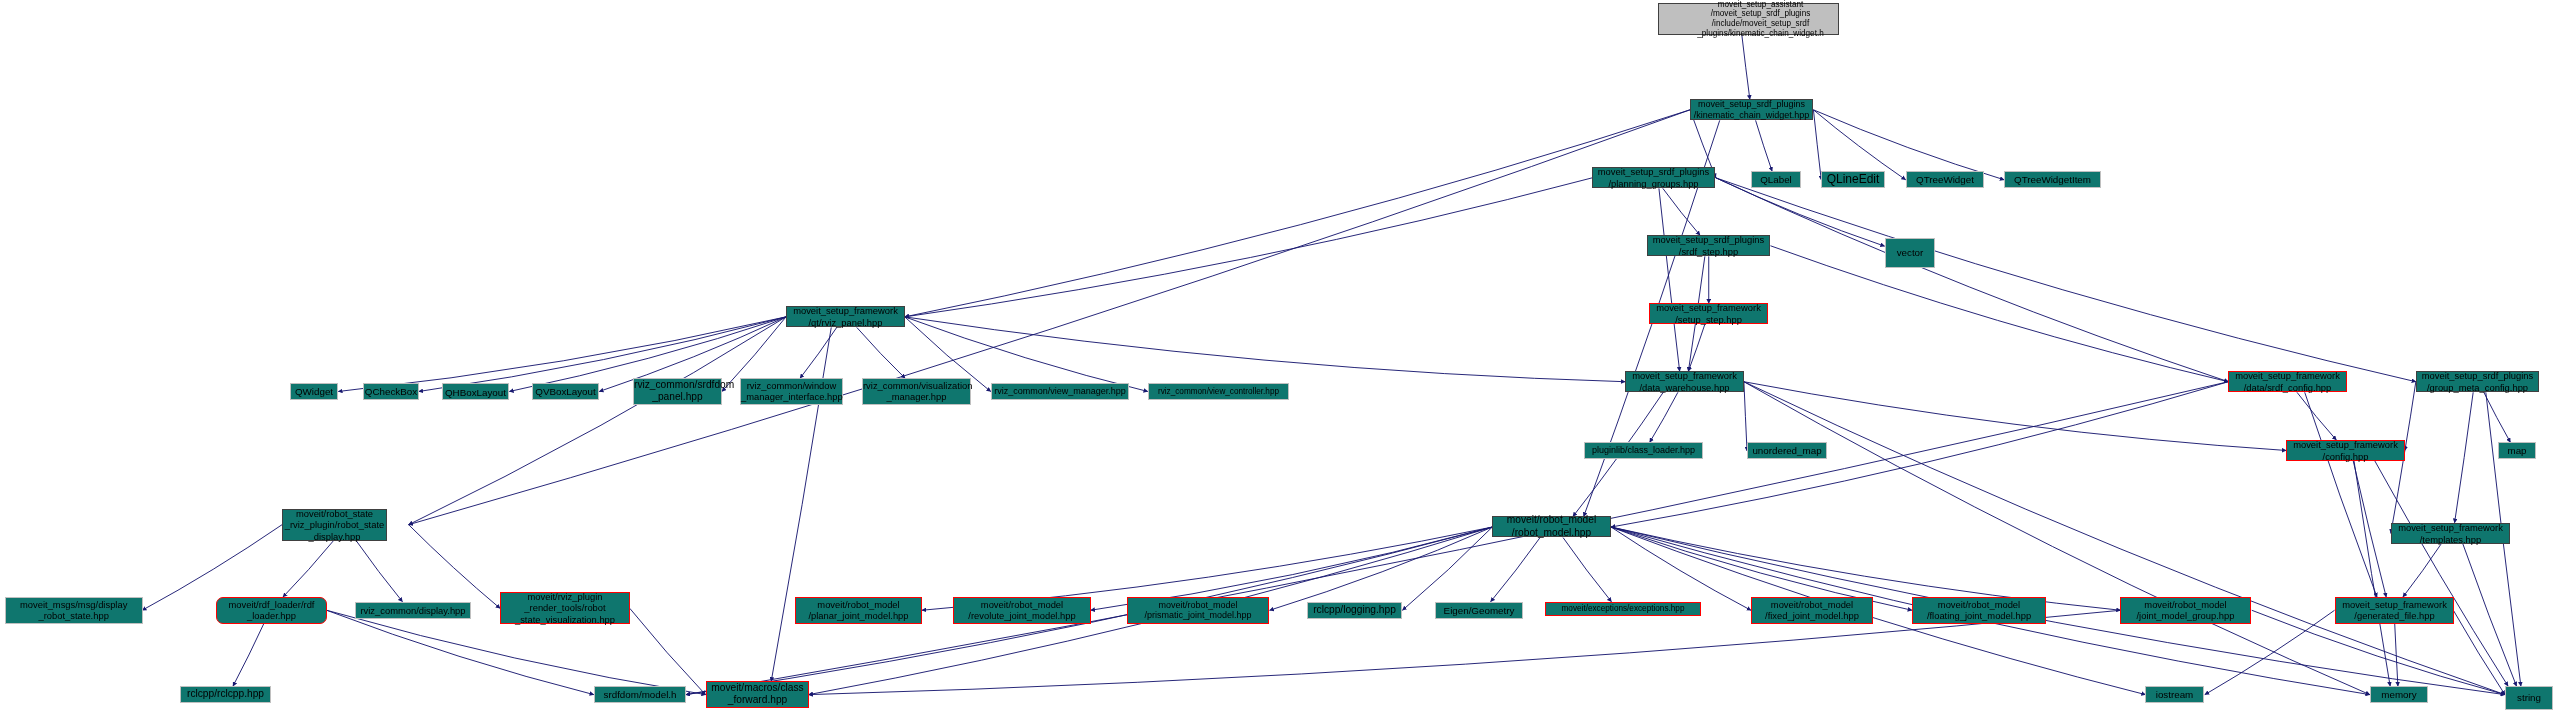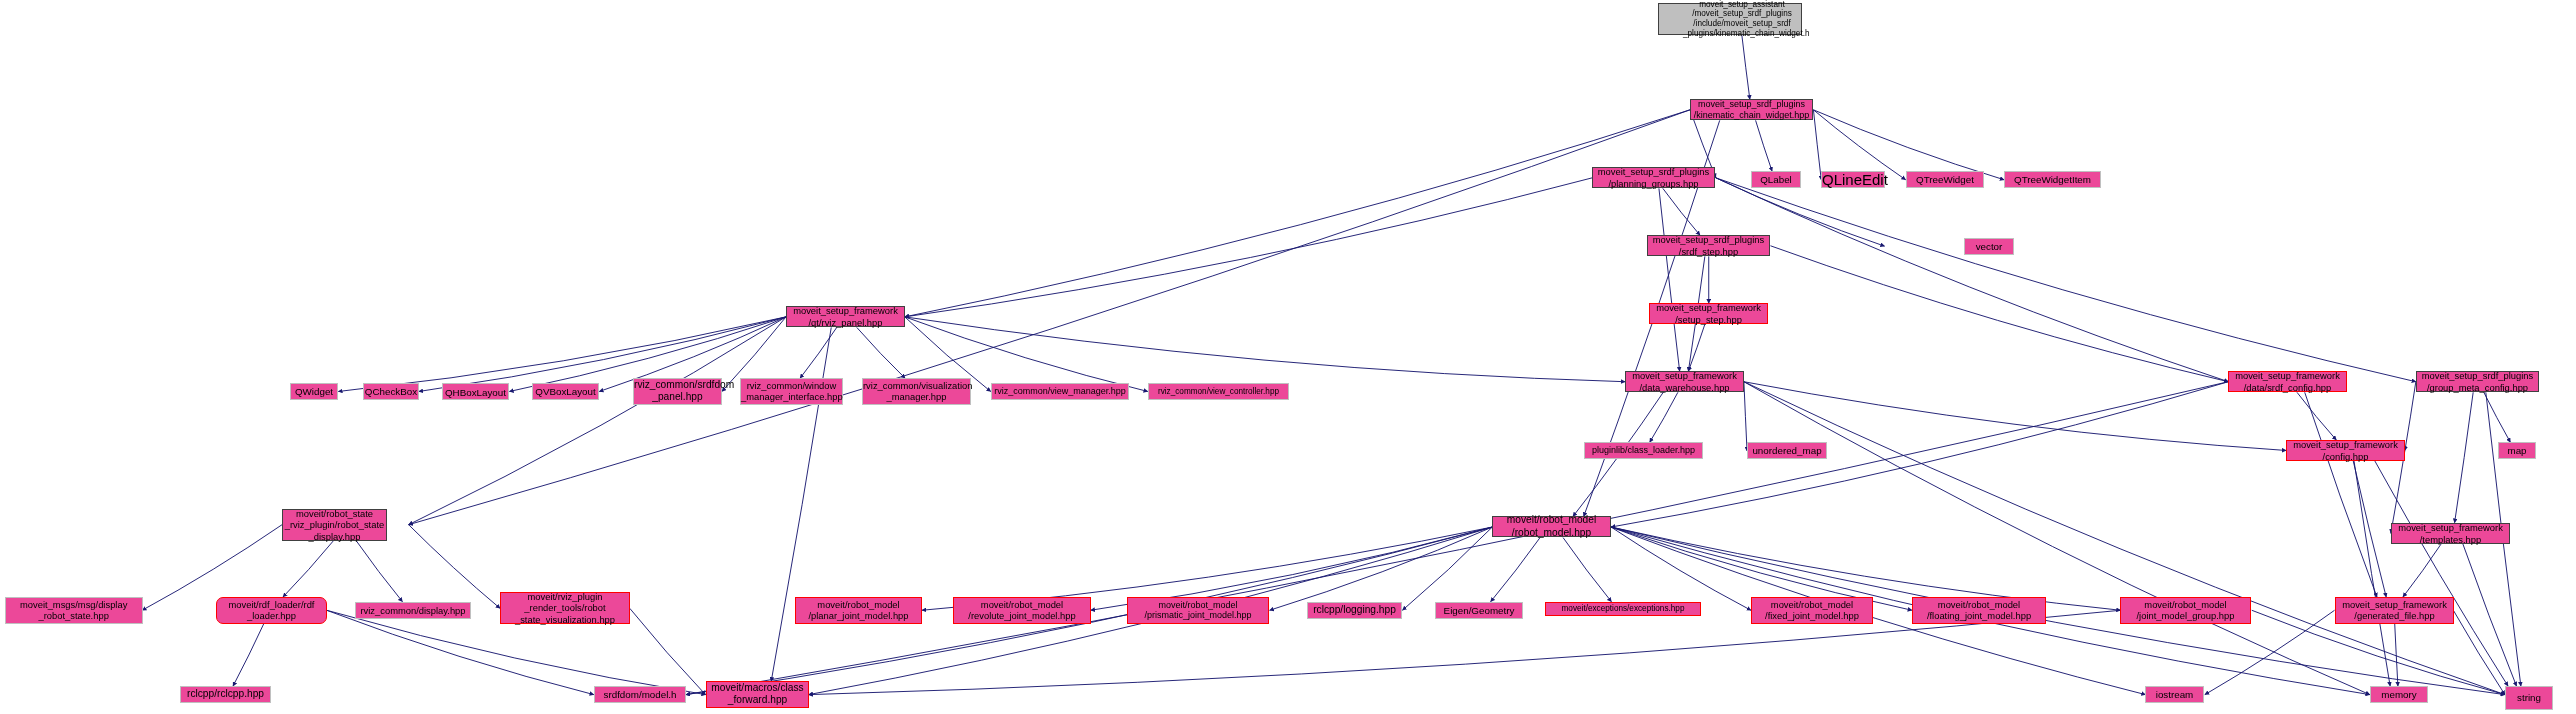--- a/index.html
+++ b/index.html
@@ -1,20 +1,20 @@
 <!DOCTYPE html>
 <html style="font-size:12.5px"><head>
 <meta charset="utf-8">
 <style>
   html,body{margin:0;padding:0;background:#ffffff;}
   body{font-family:"Liberation Sans","DejaVu Sans",sans-serif;}
   #canvas{position:relative;width:2576px;height:715px;background:#fff;overflow:hidden;}
   svg.edges{position:absolute;left:0;top:0;width:2576px;height:715px;pointer-events:none;}
   .node{position:absolute;box-sizing:border-box;display:flex;align-items:center;justify-content:center;
-        text-align:center;background:#ec4899;line-height:1.18;white-space:pre;}
+        text-align:center;background:#0f766e;line-height:1.18;white-space:pre;}
   .node span{display:block;width:100%;}
   
   .n-root{border:0.8px solid #404040;background:#bfbfbf;font-size:11.7px;color:#000;}
   .n-bold{border:0.8px solid #404040;font-size:11.7px;color:#000;}
   .n-red{border:0.8px solid #ff0000;font-size:11.7px;color:#000;}
   .n-grey{border:0.8px solid #c0c0c0;font-size:11px;color:#000;}
 </style>
 </head>
 <body>
 
@@ -100,35 +100,35 @@
         <path d="M 1910,674.5 Q 1400.1049881828856,811.1222508379393 878,889" fill="none" stroke="#191970" stroke-width="1.2" marker-end="url(#arrow)"></path>
         <path d="M 1910,674.5 Q 1478.7499444021182,807.2451111974518 1035,889" fill="none" stroke="#191970" stroke-width="1.2" marker-end="url(#arrow)"></path>
         <path d="M 2062,674.5 Q 2397.859841167028,801.3298071876584 2746,889" fill="none" stroke="#191970" stroke-width="1.2" marker-end="url(#arrow)"></path>
         <path d="M 2062,674.5 Q 2541.2164901861433,810.1942332366187 3033,889" fill="none" stroke="#191970" stroke-width="1.2" marker-end="url(#arrow)"></path>
         <path d="M 2062,674.5 Q 2628.4713439484945,811.2361656080296 3206,889" fill="none" stroke="#191970" stroke-width="1.2" marker-end="url(#arrow)"></path>
         <path d="M 2714,781 Q 1876.4257402344194,864.9381282739843 1035,889" fill="none" stroke="#191970" stroke-width="1.2" marker-end="url(#arrow)"></path>
         <path d="M 2882,781 Q 3040.926266114316,844.221201657051 3206,889" fill="none" stroke="#191970" stroke-width="1.2" marker-end="url(#arrow)"></path>
       </g>
   </svg>
   <div id="node-layer">
-      <div class="node n-root" style="left: 1658px; top: 3.1px; width: 144px; height: 32px; font-size: 8.2px; padding-left: 24px;"><span>moveit_setup_assistant
+      <div class="node n-root" style="left: 1658px; top: 3.1px; width: 181px; height: 32px; font-size: 8.2px; padding-left: 24px;"><span>moveit_setup_assistant
 /moveit_setup_srdf_plugins
 /include/moveit_setup_srdf
 _plugins/kinematic_chain_widget.h</span></div>
       <div class="node n-bold" style="left: 1690px; top: 99px; width: 123px; height: 21px; font-size: 9px;"><span>moveit_setup_srdf_plugins
 /kinematic_chain_widget.hpp</span></div>
       <div class="node n-bold" style="left: 1592px; top: 167px; width: 123px; height: 21px; font-size: 9.4px;"><span>moveit_setup_srdf_plugins
 /planning_groups.hpp</span></div>
       <div class="node n-grey" style="left: 1751px; top: 171px; width: 50px; height: 17px; font-size: 9.8px;"><span>QLabel</span></div>
-      <div class="node n-grey" style="left: 1821px; top: 171px; width: 64px; height: 17px; font-size: 15px;"><span>QLineEdit</span></div>
+      <div class="node n-grey" style="left: 1821px; top: 171px; width: 64px; height: 17px; font-size: 12px;"><span>QLineEdit</span></div>
       <div class="node n-grey" style="left: 1906px; top: 171px; width: 78px; height: 17px; font-size: 9.8px;"><span>QTreeWidget</span></div>
       <div class="node n-grey" style="left: 2004px; top: 171px; width: 97px; height: 17px; font-size: 9.8px;"><span>QTreeWidgetItem</span></div>
       <div class="node n-bold" style="left: 1647px; top: 235px; width: 123px; height: 21px; font-size: 9.4px;"><span>moveit_setup_srdf_plugins
 /srdf_step.hpp</span></div>
-      <div class="node n-grey" style="left: 1964px; top: 238px; width: 50px; height: 17px; font-size: 9.8px;"><span>vector</span></div>
+      <div class="node n-grey" style="left: 1885px; top: 238px; width: 50px; height: 30px; font-size: 9.8px;"><span>vector</span></div>
       <div class="node n-red" style="left: 1649px; top: 303px; width: 119px; height: 21px; font-size: 9.4px;"><span>moveit_setup_framework
 /setup_step.hpp</span></div>
       <div class="node n-bold" style="left: 786px; top: 306px; width: 119px; height: 21px; font-size: 9.4px;"><span>moveit_setup_framework
 /qt/rviz_panel.hpp</span></div>
       <div class="node n-bold" style="left: 1625px; top: 371px; width: 119px; height: 21px; font-size: 9.4px;"><span>moveit_setup_framework
 /data_warehouse.hpp</span></div>
       <div class="node n-red" style="left: 2228px; top: 371px; width: 119px; height: 21px; font-size: 9.4px;"><span>moveit_setup_framework
 /data/srdf_config.hpp</span></div>
       <div class="node n-bold" style="left: 2416px; top: 371px; width: 123px; height: 21px; font-size: 9.4px;"><span>moveit_setup_srdf_plugins
 /group_meta_config.hpp</span></div>

